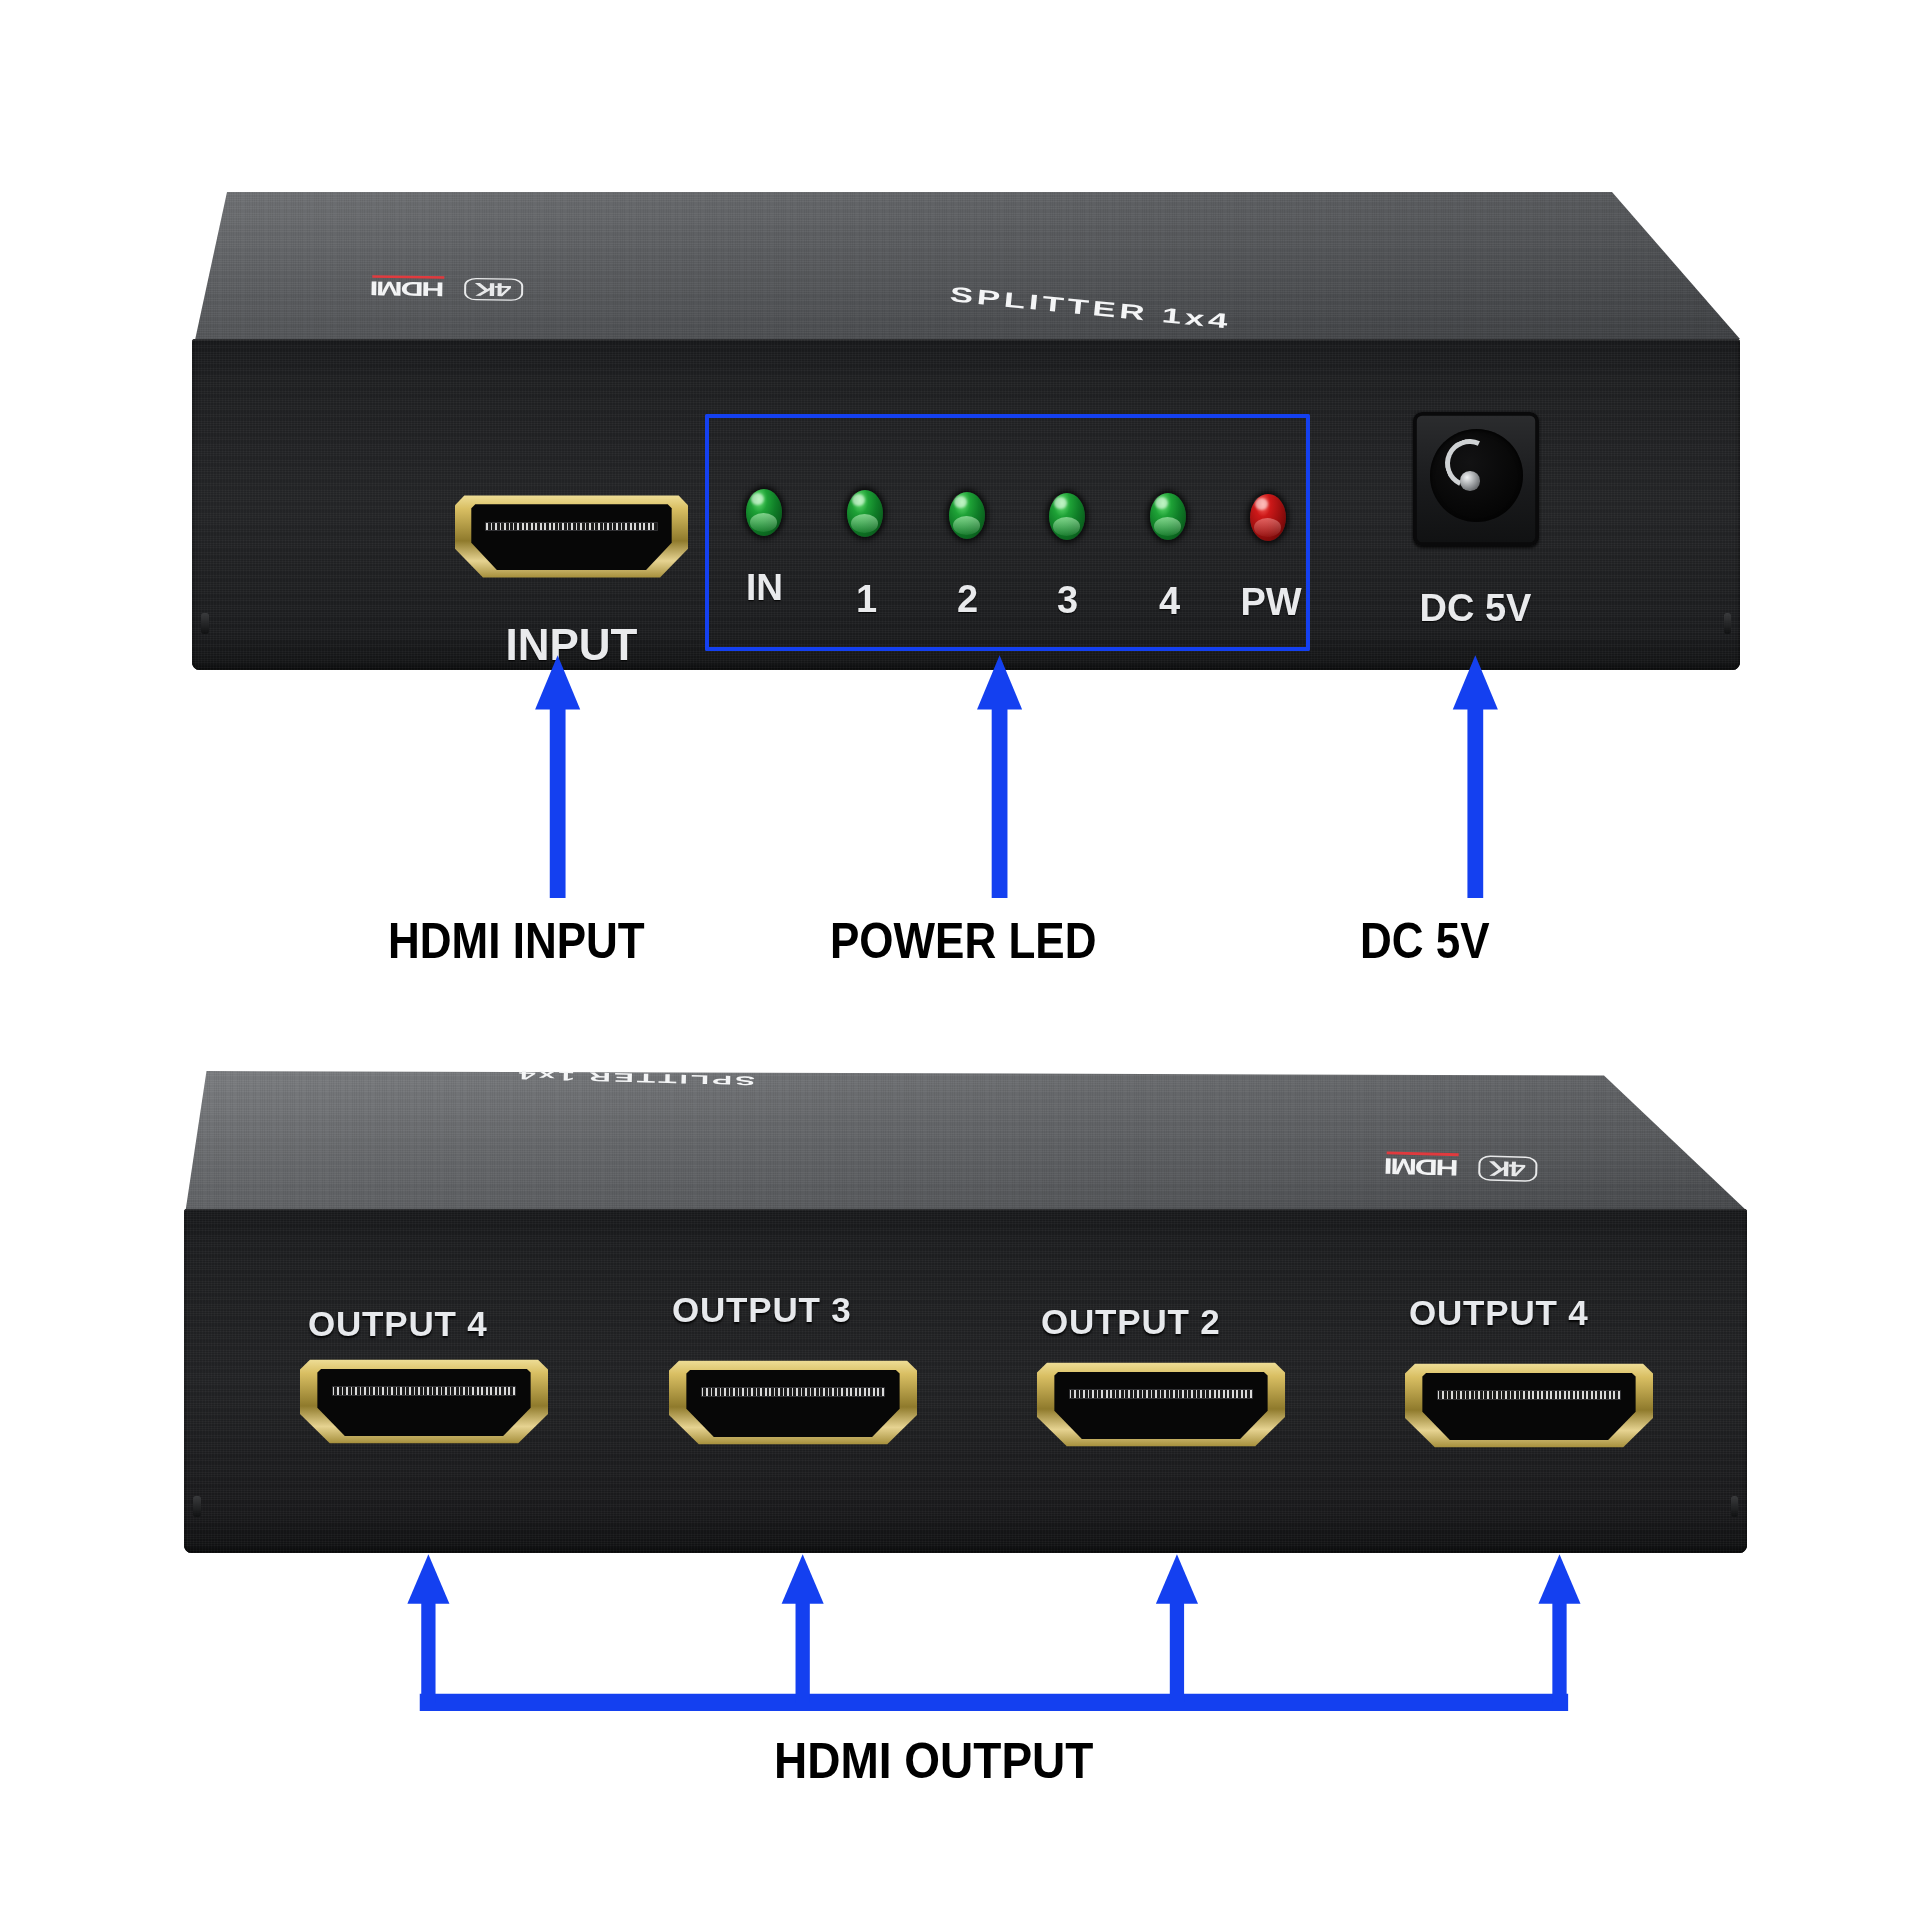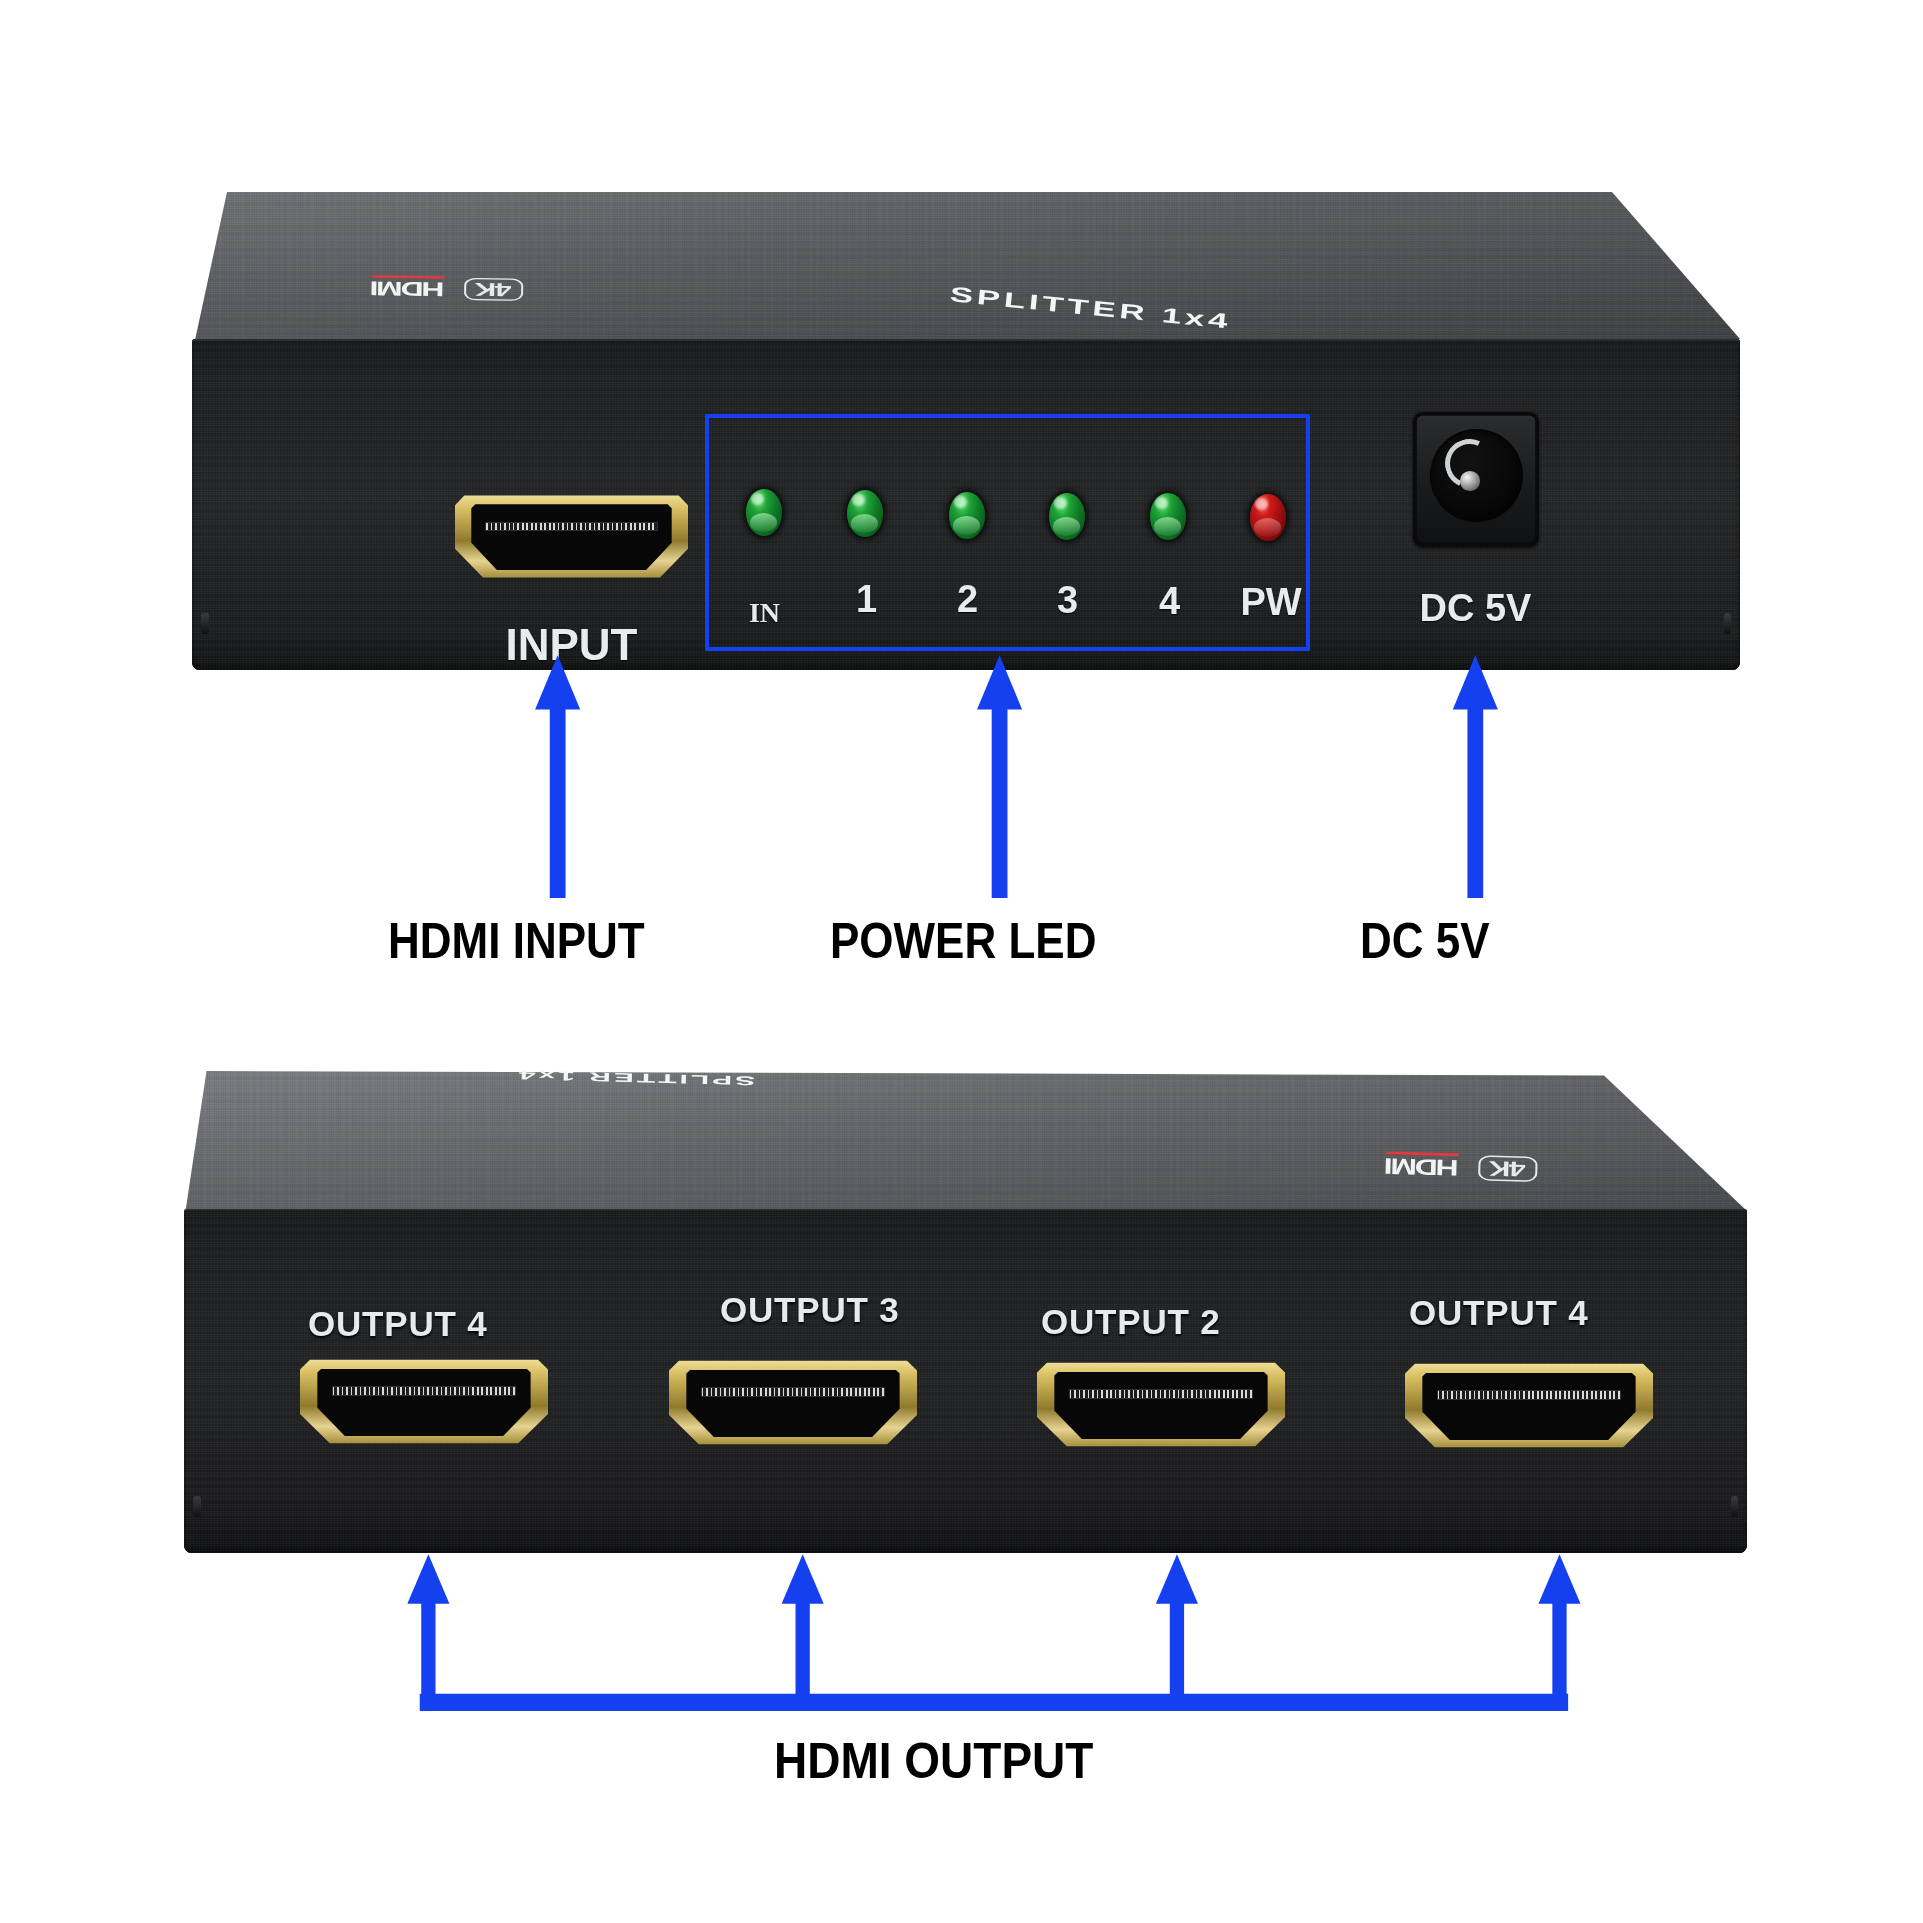--- a/index.html
+++ b/index.html
@@ -245,21 +245,21 @@
           <span class="led-hi"></span>
         </div>
       <div class="led green" style="left:958px;top:301px;">
           <span class="led-hi"></span>
         </div>
       <div class="led red" style="left:1058px;top:302px;">
           <span class="led-hi"></span>
         </div>
     </div>
 
-    <div class="panel-label" style="left:531px;top:405px;width:83px;font-size:28px;font-family:Liberation Serif, serif;">IN</div>
+    <div class="panel-label" style="left:531px;top:375px;width:83px;font-size:37px;">IN</div>
     <div class="panel-label" style="left:633px;top:386px;width:83px;font-size:38px;">1</div>
     <div class="panel-label" style="left:734px;top:386px;width:83px;font-size:38px;">2</div>
     <div class="panel-label" style="left:834px;top:387px;width:83px;font-size:38px;">3</div>
     <div class="panel-label" style="left:936px;top:388px;width:83px;font-size:38px;">4</div>
     <div class="panel-label" style="left:1030px;top:389px;width:98px;font-size:38px;">PW</div>
 
     <div class="dc-jack" style="left:1221px;top:220px;">
       <div class="hole"></div>
       <div class="ring"></div>
       <div class="pin"></div>
@@ -285,21 +285,21 @@
     </div>
 
     <div class="side-left" style="top:138px;height:344px;"></div>
     <div class="side-right" style="top:138px;height:344px;"></div>
     <div class="front-face2"></div>
 
     <div class="screw" style="left:9px;top:425px;"></div>
     <div class="screw" style="right:9px;top:425px;"></div>
 
     <div class="out-label" style="left:124px;top:233px;">OUTPUT 4</div>
-    <div class="out-label" style="left:488px;top:219px;margin-left:48px;">OUTPUT 3</div>
+    <div class="out-label" style="left:488px;top:219px;">OUTPUT 3</div>
     <div class="out-label" style="left:857px;top:231px;">OUTPUT 2</div>
     <div class="out-label" style="left:1225px;top:222px;">OUTPUT 4</div>
 
     <div class="hdmi-port" style="left:116px;top:286px;width:248px;height:89px;">
       <div class="shell"></div>
       <div class="cavity"></div>
       <div class="pinbar"></div>
     </div>
     <div class="hdmi-port" style="left:485px;top:287px;width:248px;height:89px;">
       <div class="shell"></div>

